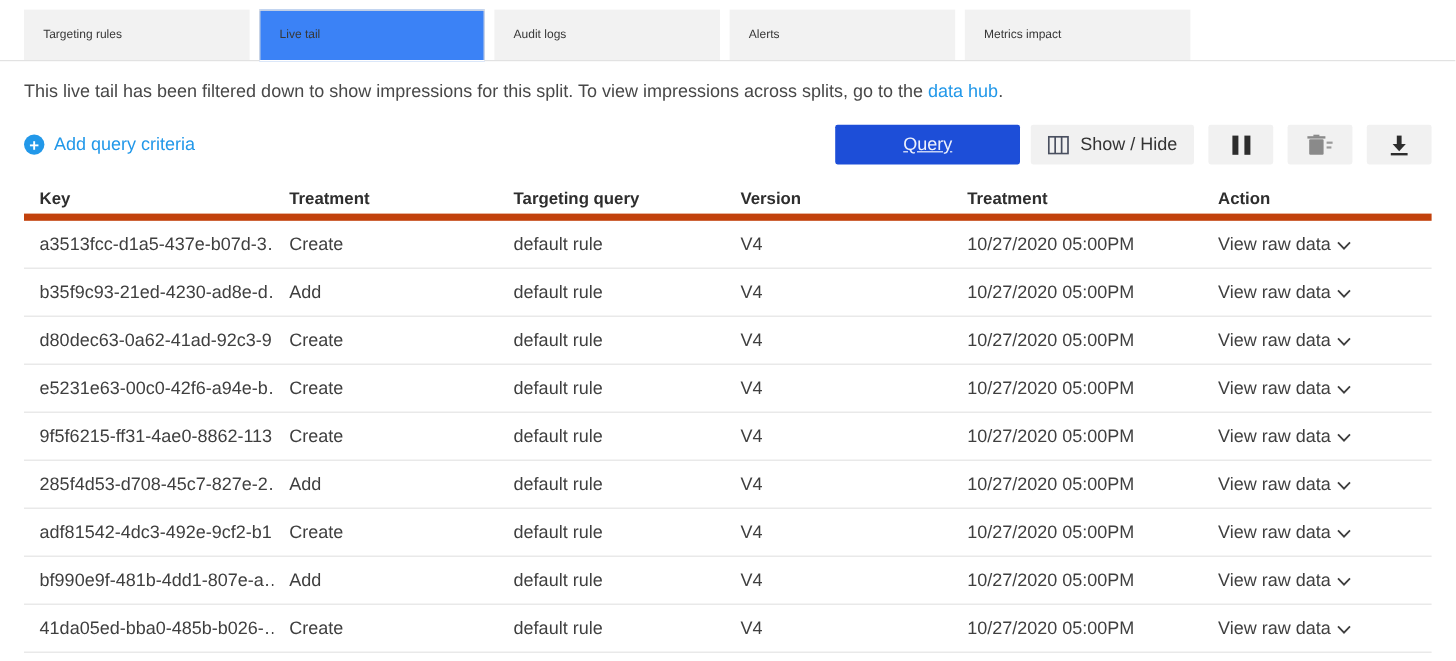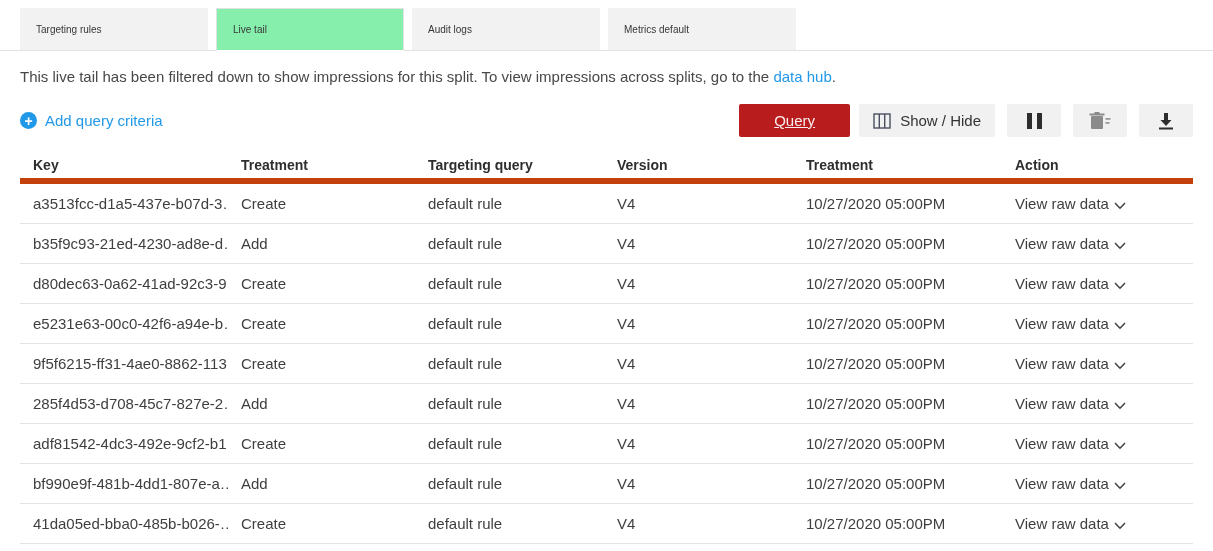--- a/index.html
+++ b/index.html
@@ -4,38 +4,38 @@
 <style>
   * { margin:0; padding:0; box-sizing:border-box; }
   html,body { width:1213px; height:551px; background:#fff; overflow:hidden;
     font-family:"Liberation Sans", sans-serif; color:#3f3f3f; }
 
   
   .tabbar { display:flex; gap:8px; padding:8px 20px 0; height:51px;
     border-bottom:1px solid #e2e2e2; }
   .tab { width:188px; display:flex; align-items:center; padding:0 16px;
     background:#f2f2f2; font-size:10px; color:#373737; cursor:pointer; }
-  .tab.active { background:#86efac; border:1px solid #e2e2e2; border-bottom:1px solid #fff;
+  .tab.active { background:#3b82f6; border:1px solid #e2e2e2; border-bottom:1px solid #fff;
     margin-bottom:-1px; }
 
   
   .note { margin:17px 20px 0; font-size:15px; color:#484848; }
   .note a { color:#2298e9; text-decoration:none; cursor:pointer; }
 
   
   .toolbar { margin:19px 20px 0; display:flex; align-items:center; }
   .add-query { display:flex; align-items:center; gap:8px; color:#2298e9;
     font-size:15px; cursor:pointer; }
   .plus-circle { width:17px; height:17px; border-radius:50%; background:#2298e9;
     color:#fff; display:flex; align-items:center; justify-content:center;
     font-size:14px; line-height:1; font-weight:bold; }
   .toolbar .spacer { flex:1; }
   .btn { height:33px; display:flex; align-items:center; justify-content:center;
     border:none; border-radius:2px; font-family:inherit; font-size:15px; cursor:pointer; }
-  .btn-query { width:111px; background:#b91c1c; color:rgba(255,255,255,0.92);text-decoration:underline; }
+  .btn-query { width:154px; background:#1d4ed8; color:rgba(255,255,255,0.92);text-decoration:underline; }
   .btn-gray { background:#f1f1f1; color:#333; }
   .btn-showhide { padding:0 14px; gap:9px; margin-left:9px; }
   .btn-icon { width:54px; margin-left:12px; }
   .pause-glyph { display:flex; gap:5px; }
   .pause-glyph i { display:block; width:5px; height:16px; background:#2d2d2d; }
 
   
   .table { margin:14px 20px 0; }
   .trow { display:grid; grid-template-columns:208px 187px 189px 189px 209px auto;
     align-items:center; }
@@ -47,21 +47,22 @@
   .action-cell { display:flex; align-items:center; gap:5px; cursor:pointer; }
   .chev { margin-top:2px; }
 </style>
 </head>
 <body>
 
 <div class="tabbar">
   <div class="tab">Targeting rules</div>
   <div class="tab active">Live tail</div>
   <div class="tab">Audit logs</div>
-  <div class="tab">Metrics default</div>
+  <div class="tab">Alerts</div>
+  <div class="tab">Metrics impact</div>
 </div>
 
 <p class="note"><span>This live tail has been filtered down to show impressions for this split. To view impressions across splits, go to the </span><a>data hub</a><span>.</span></p>
 
 <div class="toolbar">
   <div class="add-query">
     <span class="plus-circle">+</span>
     <span>Add query criteria</span>
   </div>
   <div class="spacer"></div>

